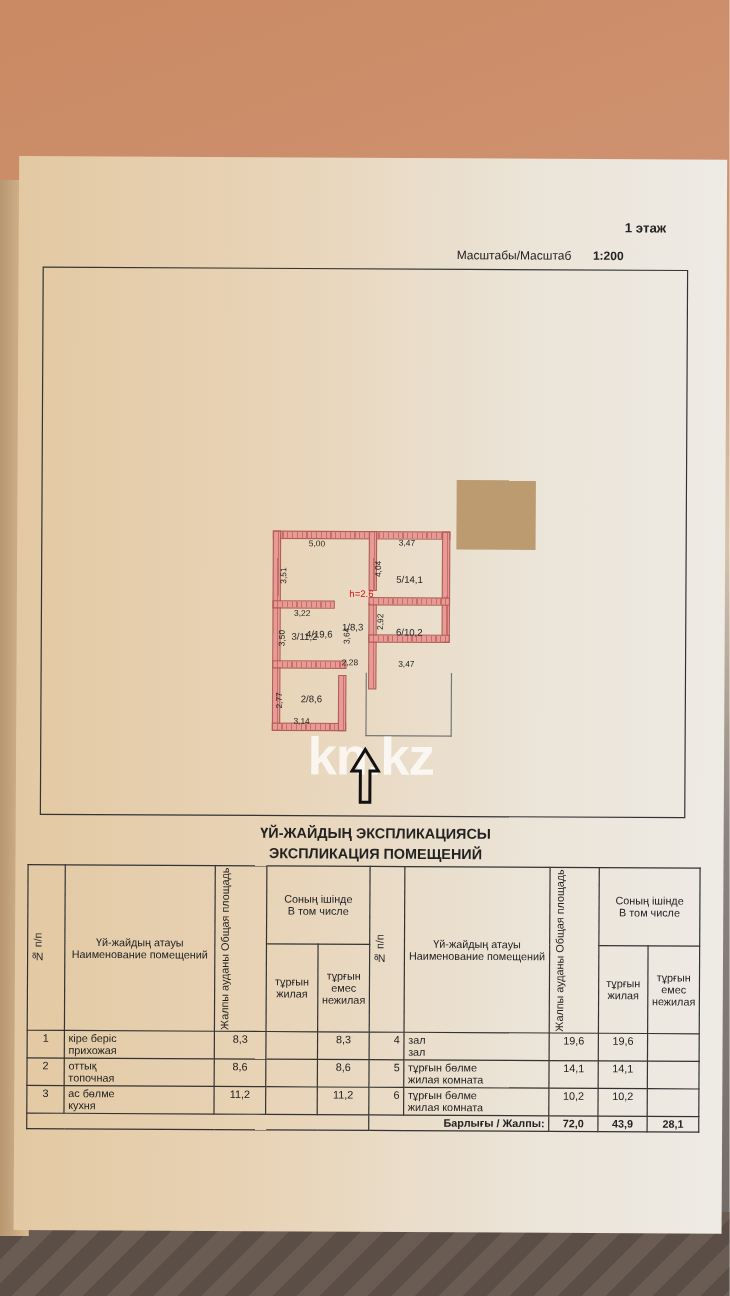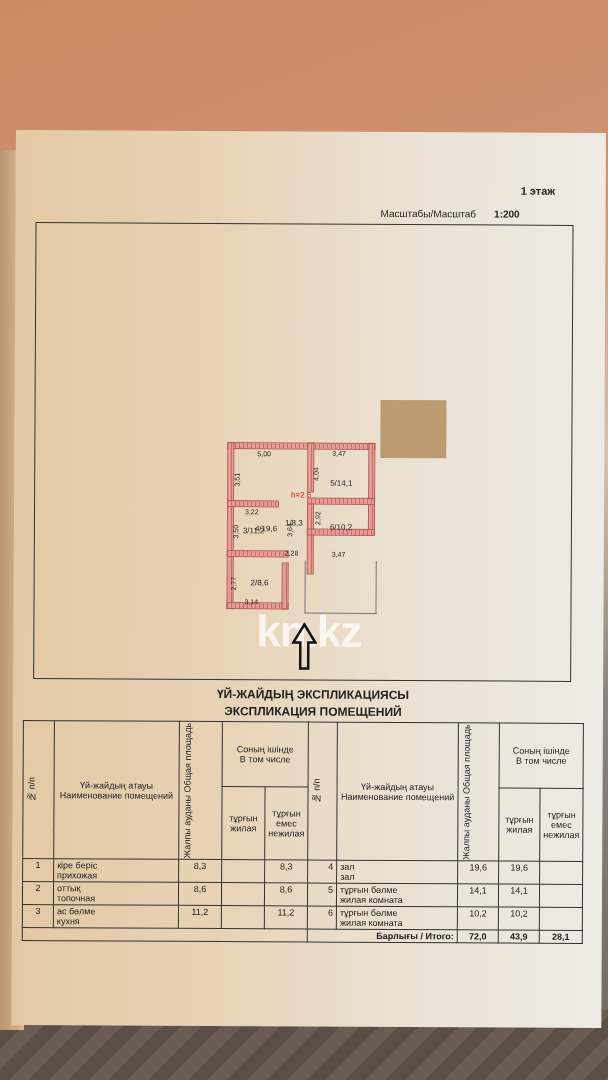--- a/index.html
+++ b/index.html
@@ -189,20 +189,20 @@
       <td>
             <div>тұрғын бөлме</div>
             <div>жилая комната</div>
           </td>
       <td class="c">10,2</td>
       <td class="c">10,2</td>
       <td class="c"></td>
     </tr>
     <tr style="font-weight:bold;">
       <td colspan="5" style="border-left:1px solid #333;border-bottom:1px solid #333;"></td>
-      <td colspan="2" class="r">Барлығы / Итого:</td>
+      <td colspan="2" class="r">Барлығы / Жалпы:</td>
       <td class="c">72,0</td>
       <td class="c">43,9</td>
       <td class="c">28,1</td>
     </tr>
   </tbody>
     </table>
 </div>
 
 </body></html>

